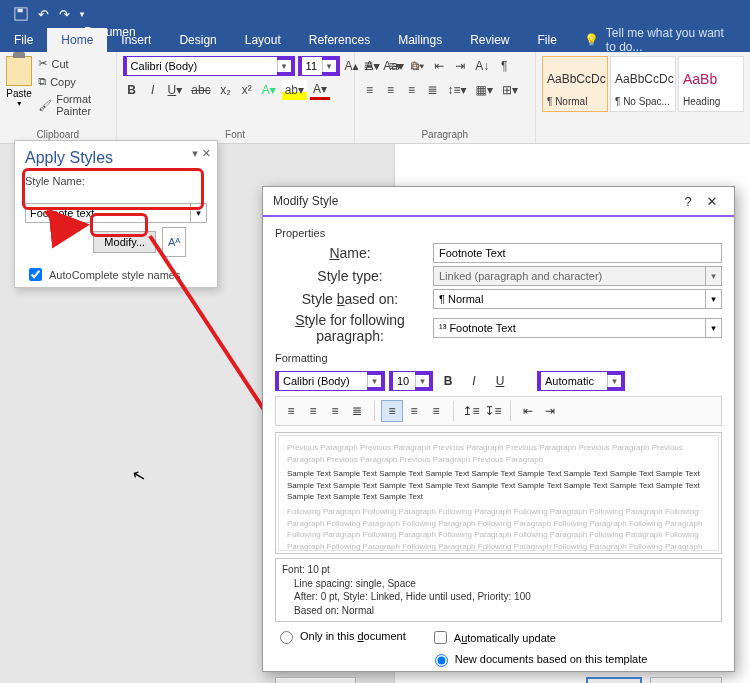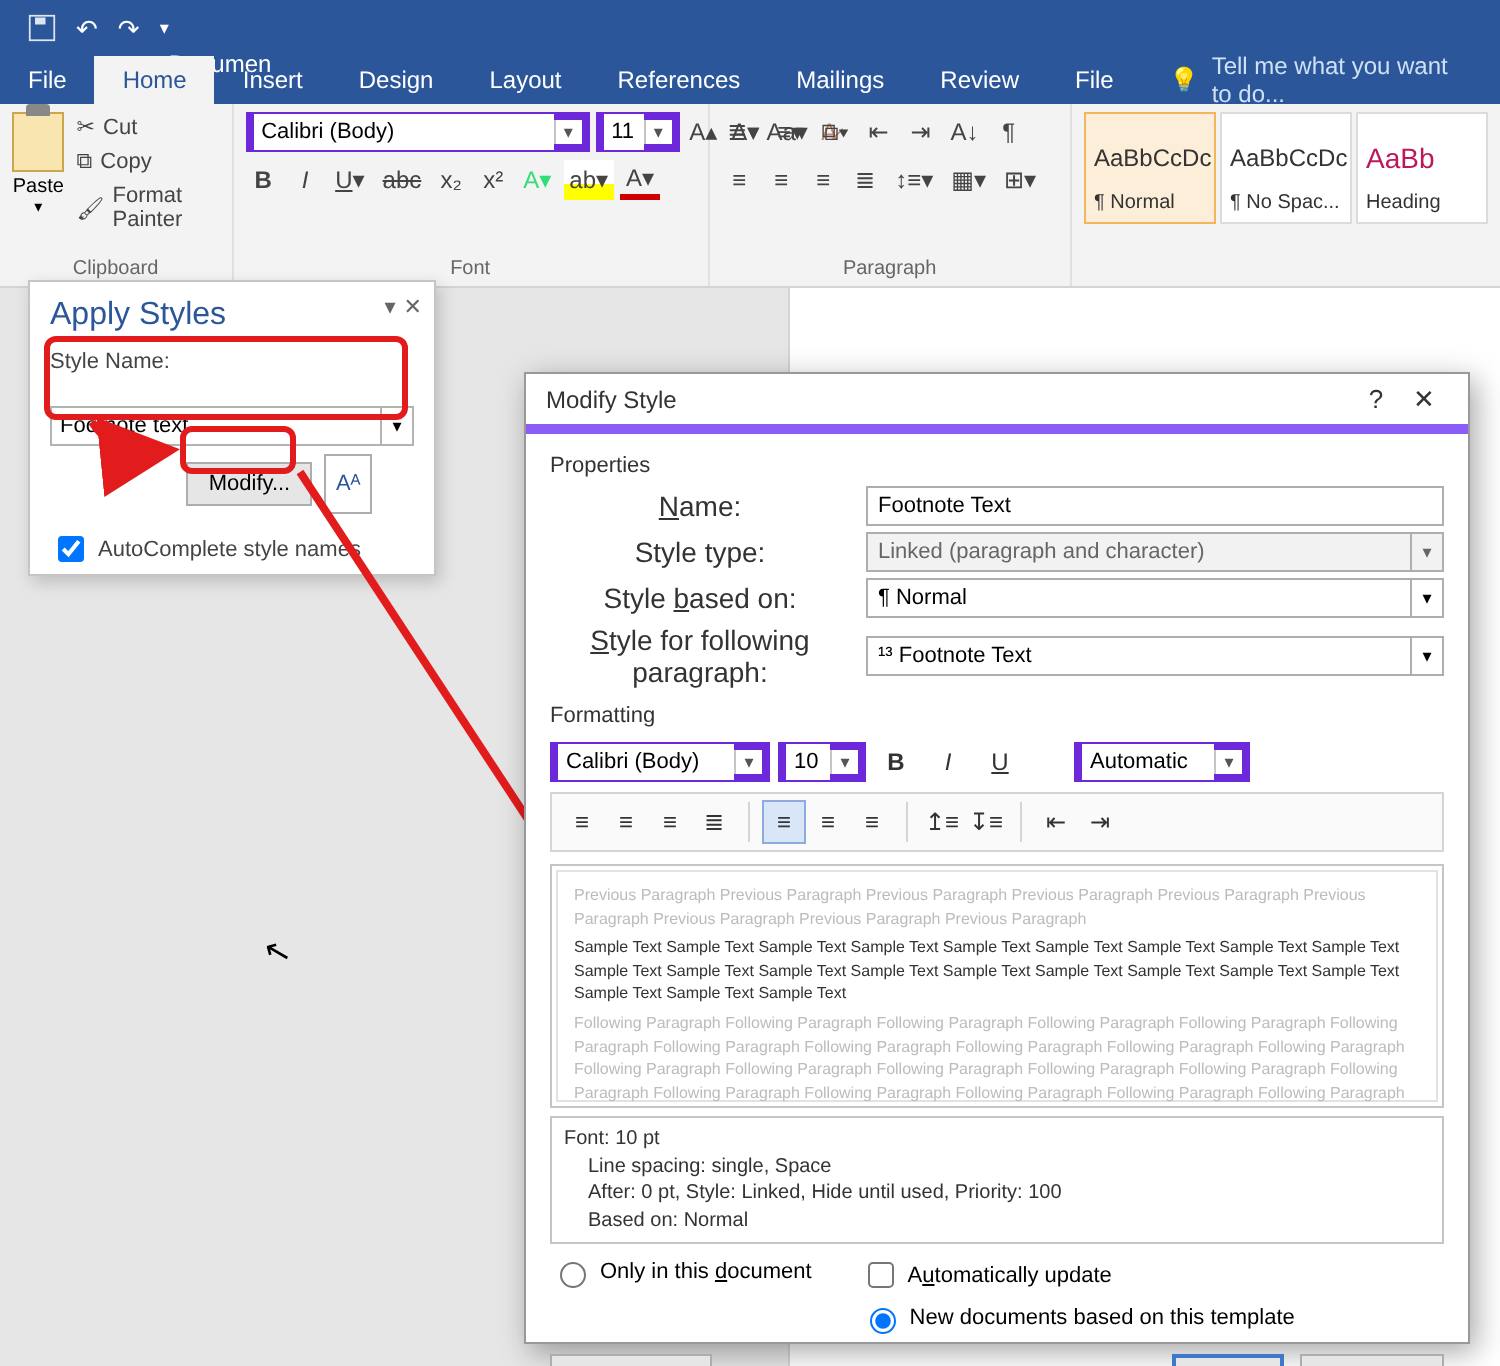--- a/index.html
+++ b/index.html
@@ -57,21 +57,21 @@
   .as-btnrow { display: flex; gap: 6px; align-items: center; margin: 4px 0 8px 0; }
   .as-btn { border: 1px solid #adadad; background: #e6e6e6; height: 22px; padding: 0 10px; font-size: 11px; display: inline-flex; align-items: center; cursor: pointer; }
   .as-iconbtn { width: 24px; height: 30px; border: 1px solid #adadad; display: inline-flex; align-items: center; justify-content: center; background: #fff; cursor: pointer; }
   .as-check { display: flex; align-items: center; gap: 4px; font-size: 11px; color: #444; }
   
   .redbox { position: absolute; border: 3px solid #e21c1c; border-radius: 6px; pointer-events: none; }
   
   .arrow-svg { position: absolute; left: 0; top: 0; pointer-events: none; }
   
   .dialog { position: absolute; left: 262px; top: 186px; width: 473px; height: 486px; background: #fff; border: 1px solid #999; box-shadow: 3px 4px 14px rgba(0,0,0,.35); }
-  .dlg-title { height: 30px; border-bottom: 5px solid #8b5cf6; display: flex; align-items: center; padding: 0 10px; font-size: 12px; color: #333; }
+  .dlg-title { height: 30px; border-bottom: 2px solid #8b5cf6; display: flex; align-items: center; padding: 0 10px; font-size: 12px; color: #333; }
   .dlg-title .sp { flex: 1; }
   .dlg-title .tb { width: 24px; text-align: center; cursor: pointer; font-size: 13px; }
   .dlg-body { padding: 6px 12px 10px 12px; }
   .sect { font-size: 11px; color: #333; margin: 4px 0 4px 0; }
   .proprow { display: flex; align-items: center; margin: 3px 0; gap: 8px; }
   .proprow .lab { width: 150px; font-size: 14px; color: #333; text-align: center; }
   .proprow .lab u { text-decoration: underline; }
   .dlg-input { flex: 1; height: 20px; border: 1px solid #aeaeae; background: #fff; padding: 0 5px; font-size: 11px; display: flex; align-items: center; }
   .dlg-select { flex: 1; height: 20px; border: 1px solid #aeaeae; background: #fff; padding: 0 5px; font-size: 11px; display: flex; align-items: center; position: relative; }
   .dlg-select.disabled { background: #f2f2f2; color: #666; }

